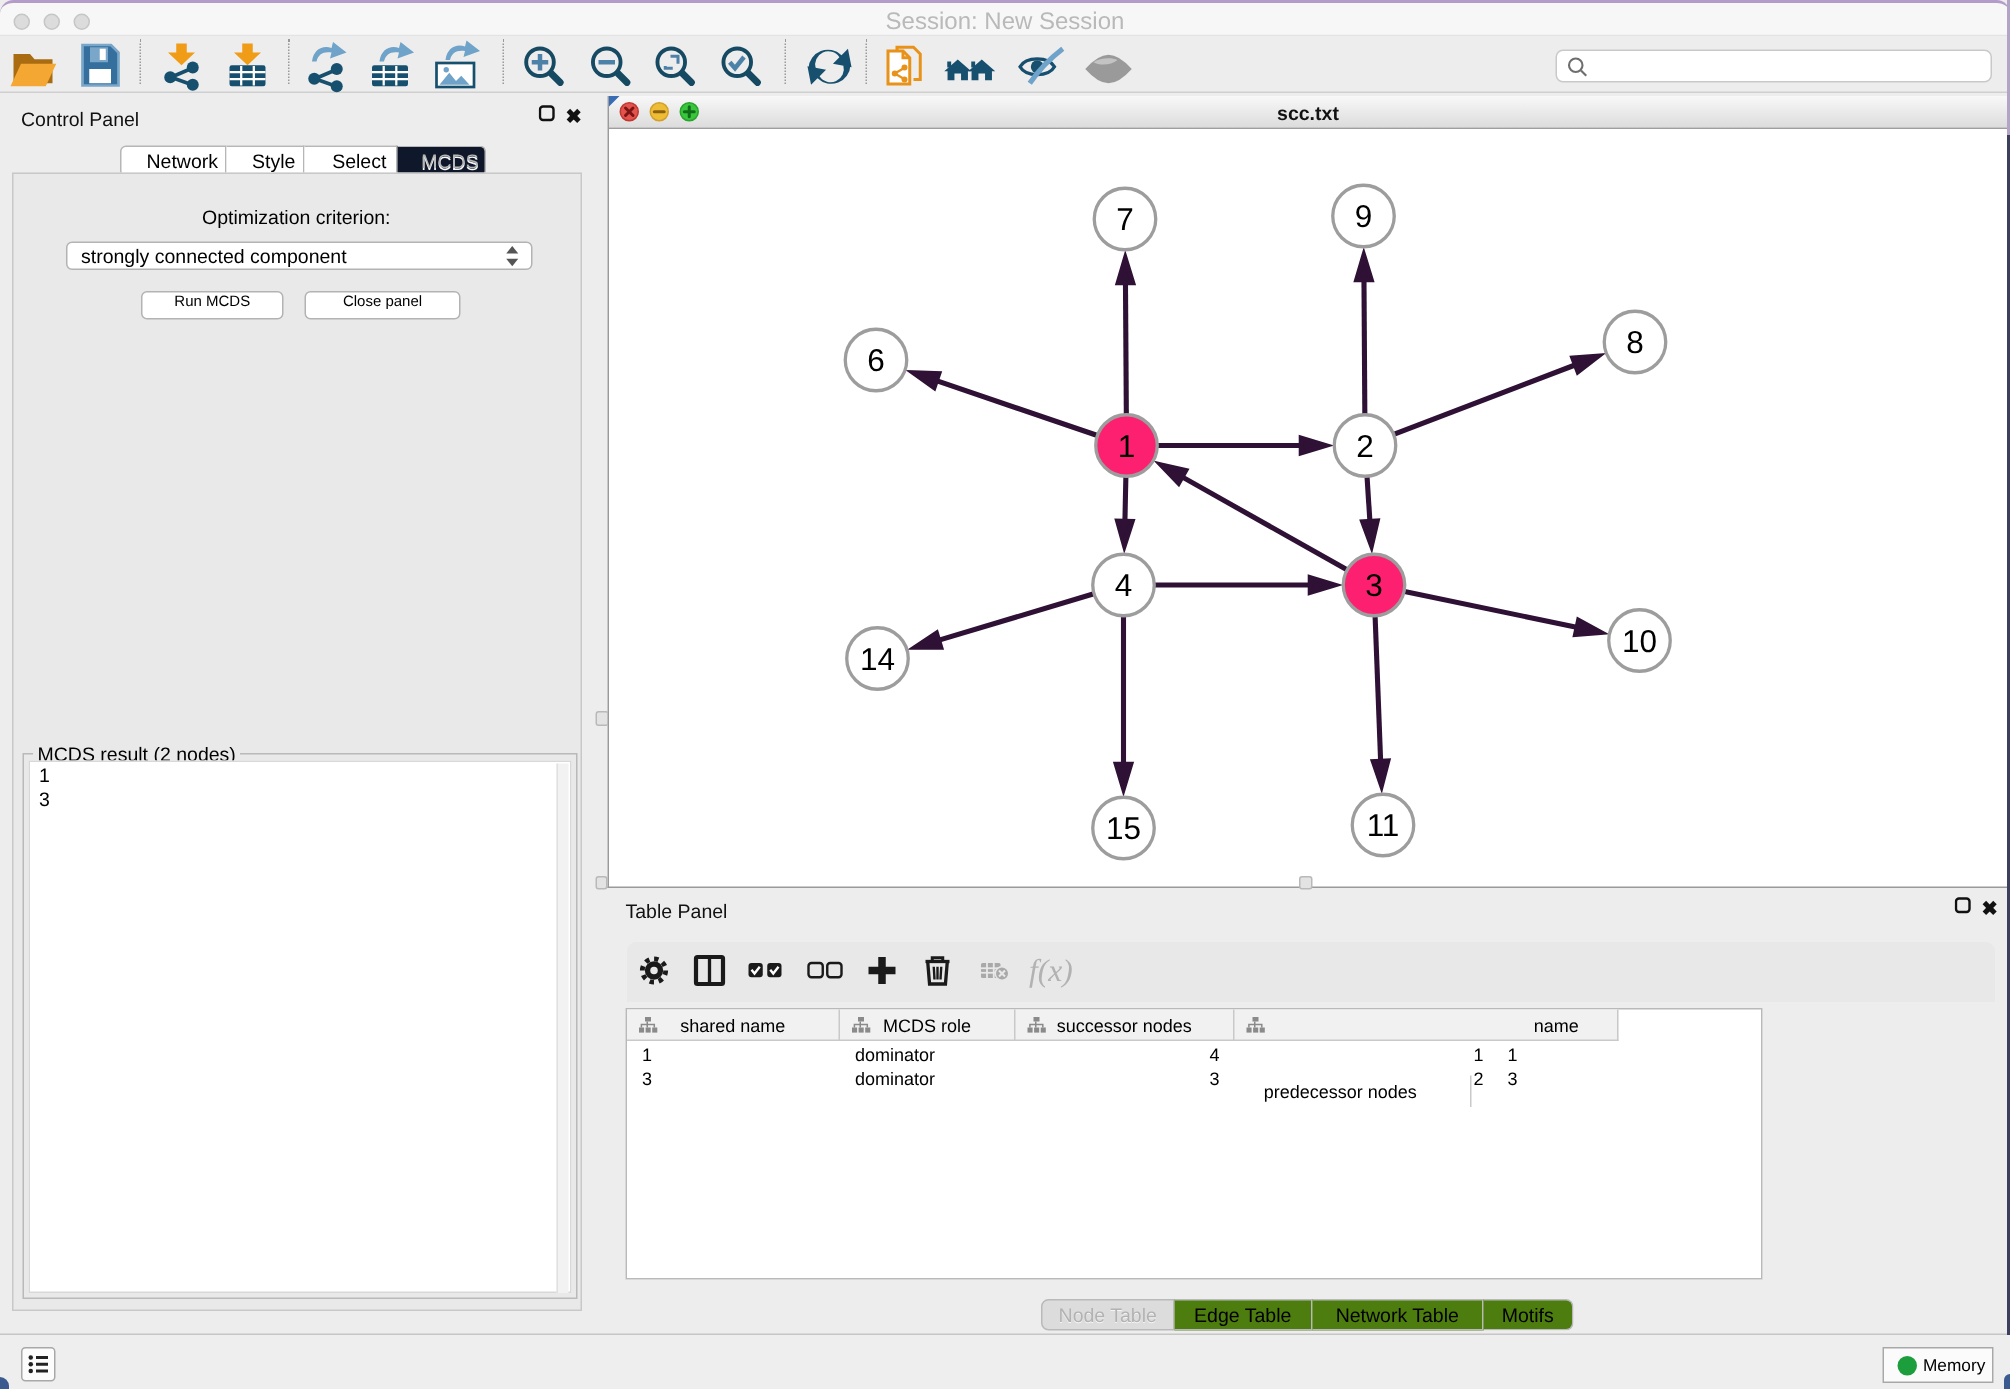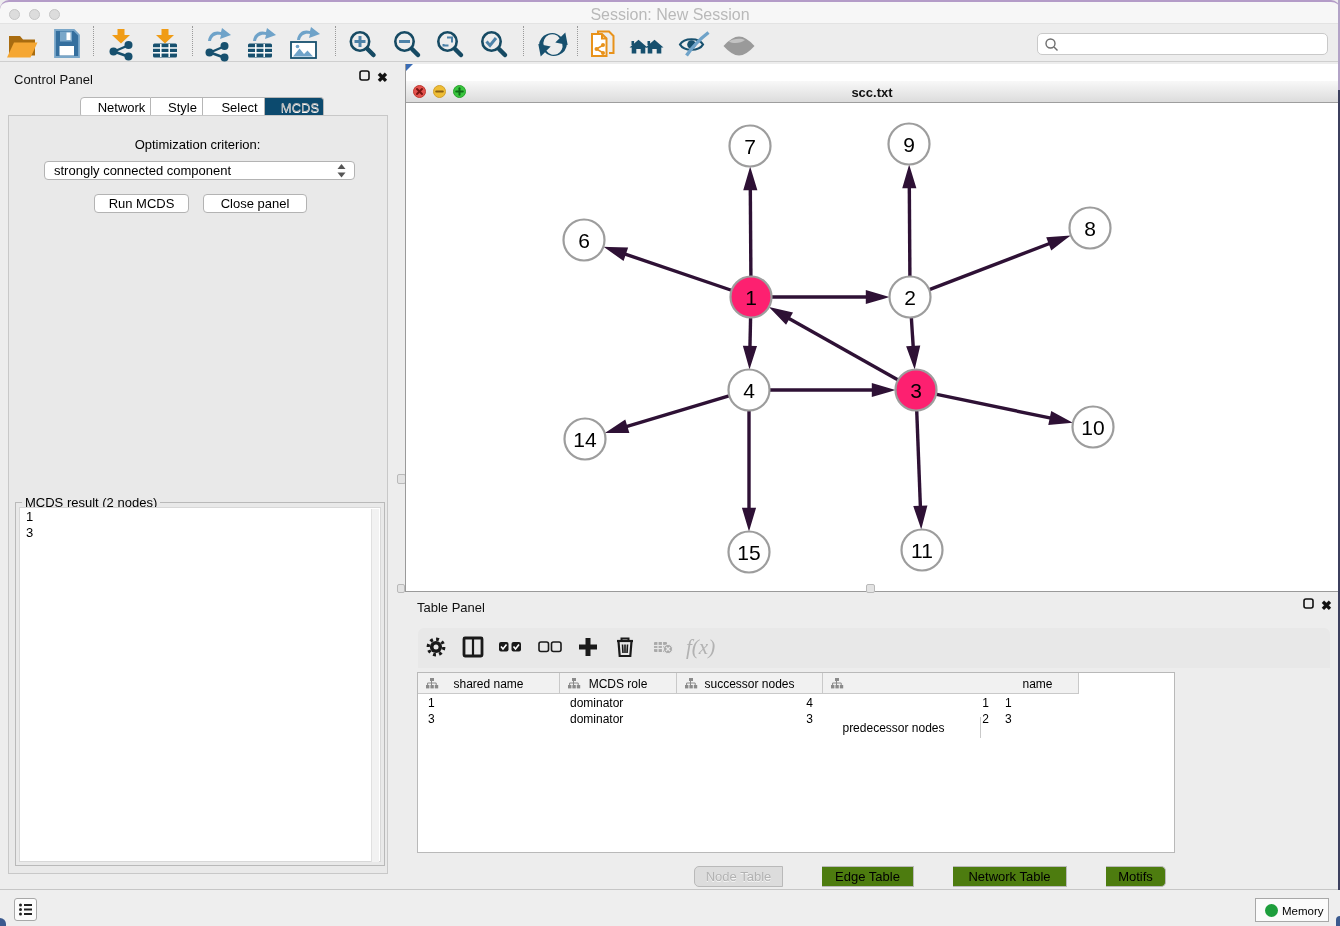--- a/index.html
+++ b/index.html
@@ -25,70 +25,70 @@
 
 
 #cpanel { left:0; top:62px; width:395px; height:827px; background:#ededed; }
 #cptitle { position:absolute; left:14px; top:10px; font-size:13px; color:#111; }
 .wicon { position:absolute; font-size:13px; color:#111; }
 .tabrow { position:absolute; display:flex; }
 .tab { height:21px; font-size:13px; color:#000; background:#fff;
   border:1px solid #b6b6b6; border-left:none; padding:2px 0 0 12px; text-align:center; }
 .tab.first { border-left:1px solid #b6b6b6; border-radius:4px 0 0 4px; }
 .tab.last { border-radius:0 4px 4px 0; }
-.tab.sel { background:#0c4a6e; color:#b6b6b6; text-shadow:0 1px 0 #fafafa; }
+.tab.sel { background:#0f172a; color:#b6b6b6; text-shadow:0 1px 0 #fafafa; }
 #cpbox { position:absolute; left:8px; top:53px; width:380px; height:759px;
   background:#e9e9e9; border:1px solid #c8c8c8; }
 #optlabel { position:absolute; left:0; top:75px; width:395px; text-align:center; font-size:13px; color:#000; }
 #selbox { position:absolute; left:44px; top:99px; width:311px; height:19px; background:#ffffff;
   border:1px solid #b3b3b3; border-radius:4px; font-size:13px; padding:1px 0 0 9px; color:#000;}
 .btn { position:absolute; height:19px; background:#ffffff; border:1px solid #b3b3b3;
-  border-radius:4px; font-size:13px; text-align:center; padding-top:1px; color:#000;}
+  border-radius:4px; font-size:10px; text-align:center; padding-top:1px; color:#000;}
 #fieldset { position:absolute; left:15px; top:440px; width:370px; height:364px;
   border:1px solid #b9b9b9; }
 #legend { position:absolute; left:6px; top:-8px; background:#e9e9e9; padding:0 3px;
   font-size:13px; color:#000; }
 #resultbox { position:absolute; left:3px; top:4px; width:362px; height:355px;
   background:#fff; border:1px solid #d8d8d8; font-size:13px; line-height:16px; padding:1px 0 0 6px; }
 #rscroll { position:absolute; right:1px; top:1px; width:8px; height:353px;
   background:#f2f2f2; border-left:1px solid #e0e0e0; }
 
 
 #vgrip { left:397px; top:474px; width:9px; height:10px; background:#e3e3e3;
   border:1px solid #b9b9b9; border-radius:2px;}
 #hgrip { left:866px; top:584px; width:9px; height:9px; background:#e3e3e3;
   border:1px solid #b9b9b9; border-radius:2px;}
 #hgrip2 { left:397px; top:584px; width:8px; height:9px; background:#e3e3e3;
   border:1px solid #b9b9b9; border-radius:2px;}
 
 
 #netwin { left:405px; top:64px; width:933px; height:528px;
   border-left:1px solid #9a9a9a; border-bottom:1px solid #9a9a9a; background:#fff; }
-#nettitle { position:absolute; left:0; top:17px; width:932px; height:22px;
+#nettitle { position:absolute; left:0; top:0; width:932px; height:22px;
   background:linear-gradient(#f8f8f8,#dcdcdc); border-bottom:1px solid #9e9e9e; }
 #nettitle .txt { position:absolute; top:4px; left:0; width:932px; text-align:center;
   font-size:13px; font-weight:bold; color:#111; }
 .light { position:absolute; top:4px; width:13px; height:13px; border-radius:50%; }
 #bluecorner { position:absolute; left:0; top:0; width:0; height:0; z-index:5;
   border-top:7px solid #3a6cb5; border-right:7px solid transparent; }
 
 
 #tpanel { left:405px; top:595px; width:933px; height:294px; background:#ededed; }
 #tptitle { position:absolute; left:12px; top:5px; font-size:13px; color:#111; }
 #ttoolbar { position:absolute; left:13px; top:33px; width:912px; height:40px;
   background:#e8e8e8; border-radius:6px 6px 0 0; }
 #ttable { position:absolute; left:12px; top:77px; width:758px; height:181px;
   background:#fff; border:1px solid #b9b9b9; }
 #thead { position:absolute; left:0; top:0; height:21px; width:661px;
   background:#f1f1f1; border-bottom:1px solid #c9c9c9; }
 .th { position:absolute; top:0; height:21px; border-right:1px solid #c9c9c9;
   font-size:12px; color:#000; text-align:center; padding-top:4px; }
 .trow { position:absolute; font-size:12px; color:#000; height:16px; }
 .tcell { position:absolute; top:0; padding-top:1px; }
-#ttabs { position:absolute; left:289px; top:271px; display:flex;gap:39px; }
+#ttabs { position:absolute; left:289px; top:271px; display:flex; }
 .btab { height:21px; font-size:13px; background:#4d7c0f; border:1px solid #b9b9b9;
   border-left:none; padding:2px 0 0 0; color:#000; text-align:center; }
 .btab.first { border-left:1px solid #b9b9b9; border-radius:5px 0 0 5px; }
 .btab.last { border-radius:0 5px 5px 0; }
 .btab.sel { background:#dcdcdc; color:#b2b2b2; text-shadow:0 1px 0 #f6f6f6; }
 
 
 #statusbar { left:0; top:889px; width:1340px; height:37px; background:#eeeeee;
   border-top:1px solid #c6c6c6; }
 #listbtn { position:absolute; left:14px; top:8px; width:23px; height:23px;

